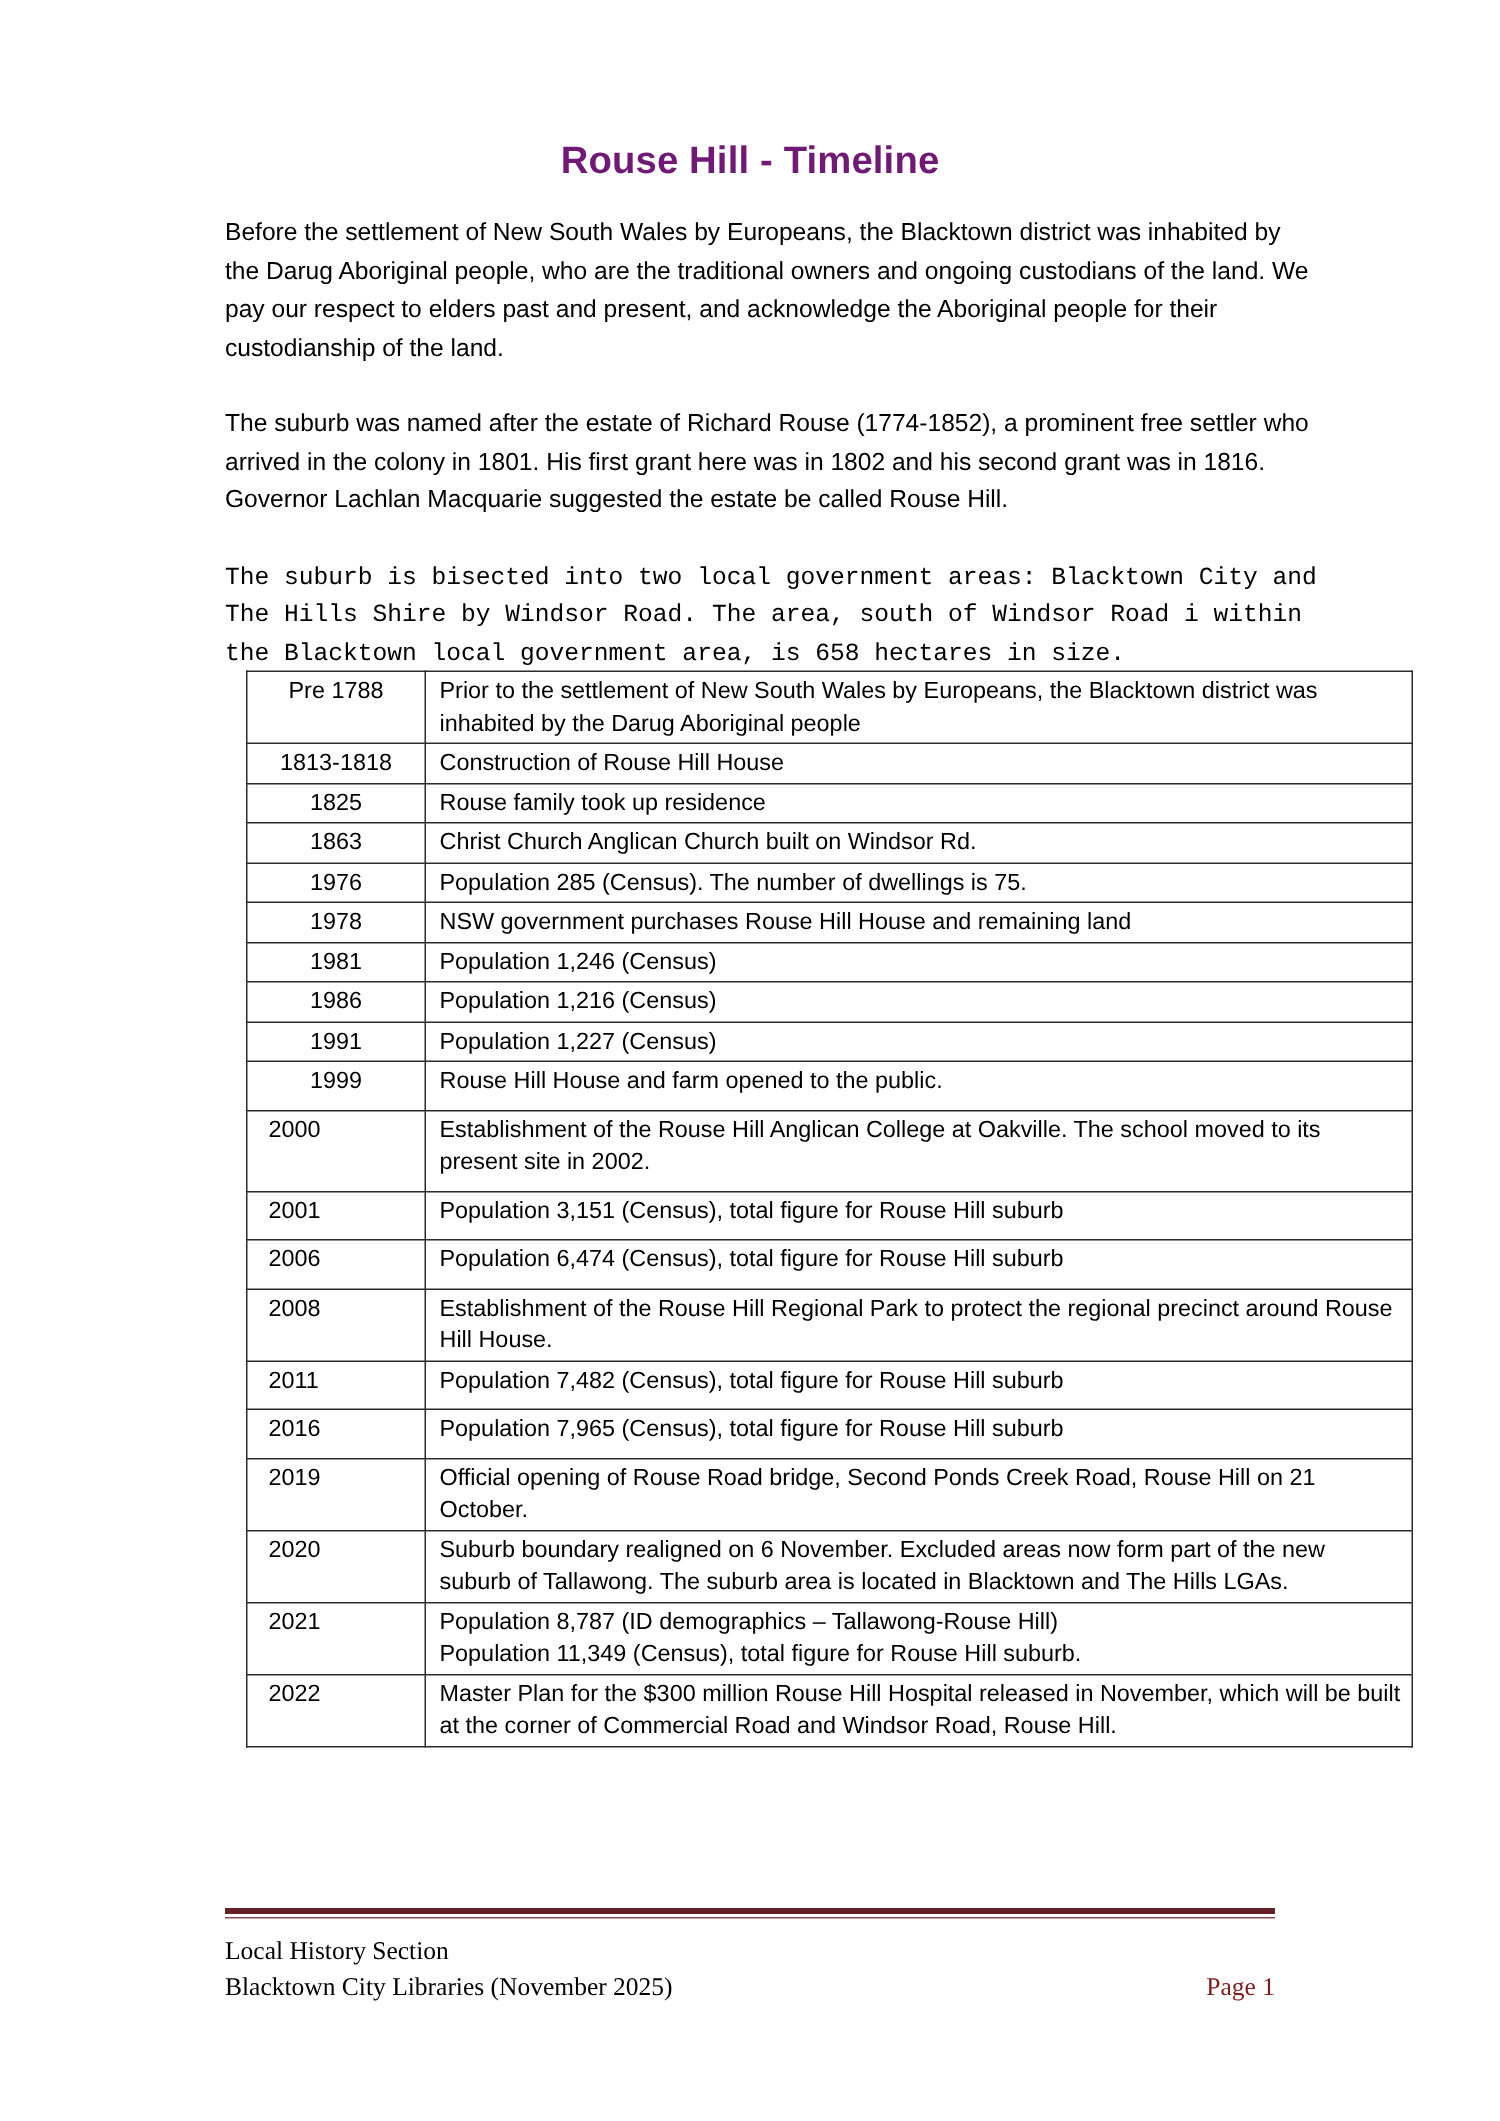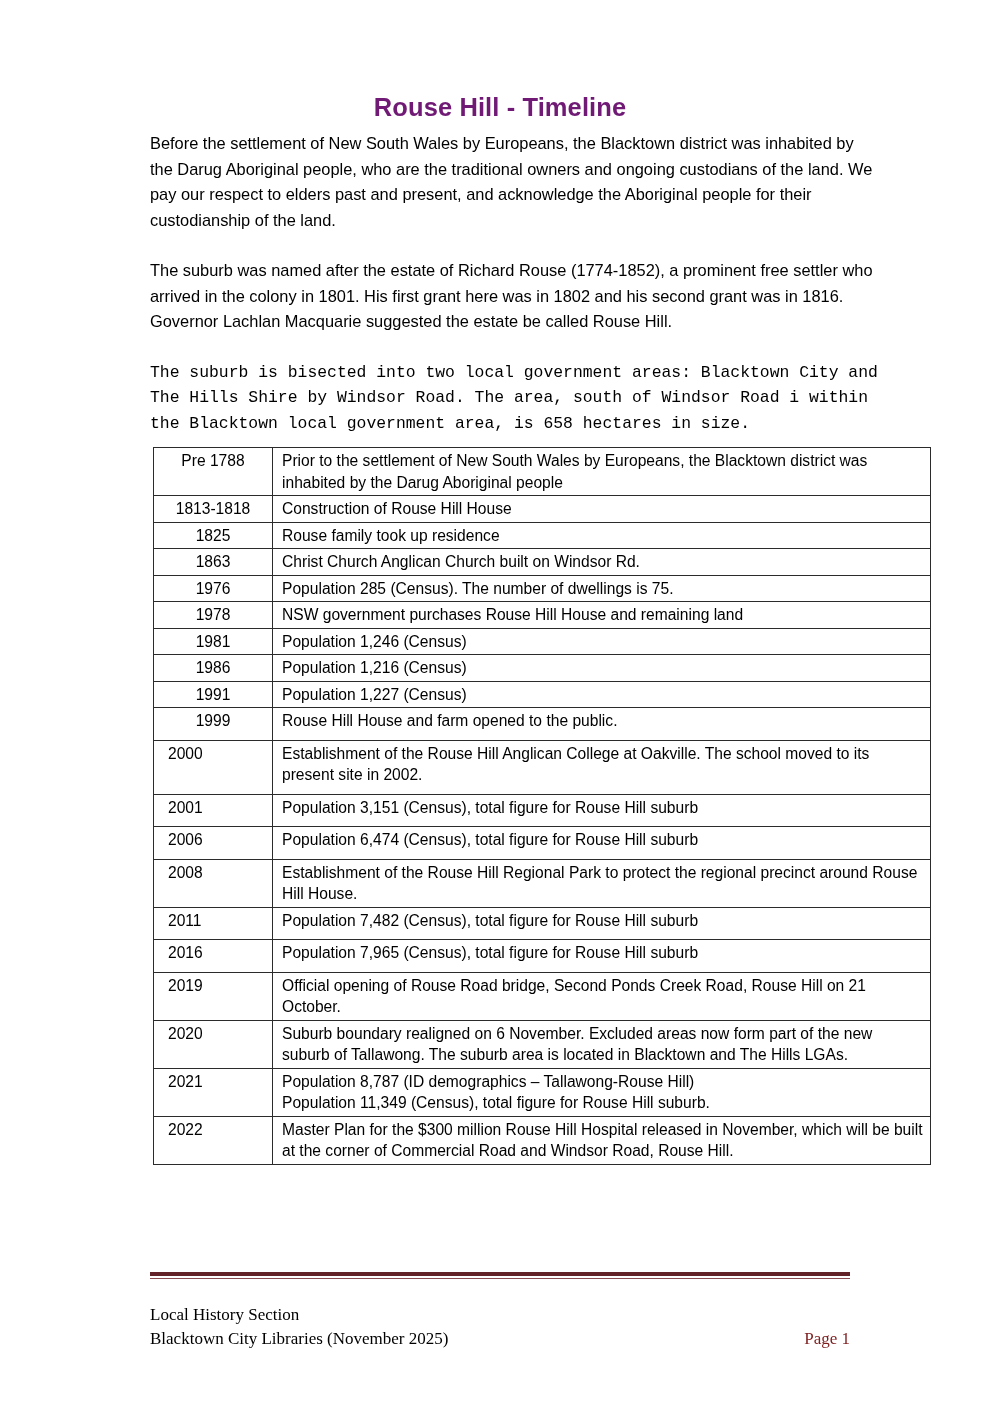--- a/index.html
+++ b/index.html
@@ -42,30 +42,30 @@
   .intro {
     position: absolute;
     top: 131px;
     left: 150px;
     width: 730px;
   }
   .para {
     font-size: 16.4px;
     line-height: 25.5px;
     color: #000000;
-    margin: 0 0 25px 0;
+    margin: 12px 0 25px 0;
     font-family: "Liberation Sans", sans-serif;
   }
   .para:last-child { margin-bottom: 0; font-family: Liberation Mono, monospace; }
 
   
   .timeline-table {
     position: absolute;
     top: 447px;
-    left: 153px;
+    left: 164px;
     width: 778px;
     border-collapse: collapse;
     table-layout: fixed;
     font-family: "Liberation Sans", sans-serif;
   }
   .timeline-table td {
     border: 1px solid #2b2b2b;
     font-size: 15.6px;
     line-height: 21.5px;
     color: #000000;
@@ -110,21 +110,21 @@
     height: 2px;
     background: #ffffff;
     width: 100%;
   }
   .footer-rule-thin {
     height: 1px;
     background: #8a4a4f;
     width: 100%;
   }
   .footer-text {
-    margin-top: 24px;
+    margin-top: 10px;
     position: relative;
     font-family: "Liberation Serif", serif;
     font-size: 17px;
     line-height: 24px;
     color: #000000;
   }
   .footer-line {
     display: block;
   }
   .footer-page {

